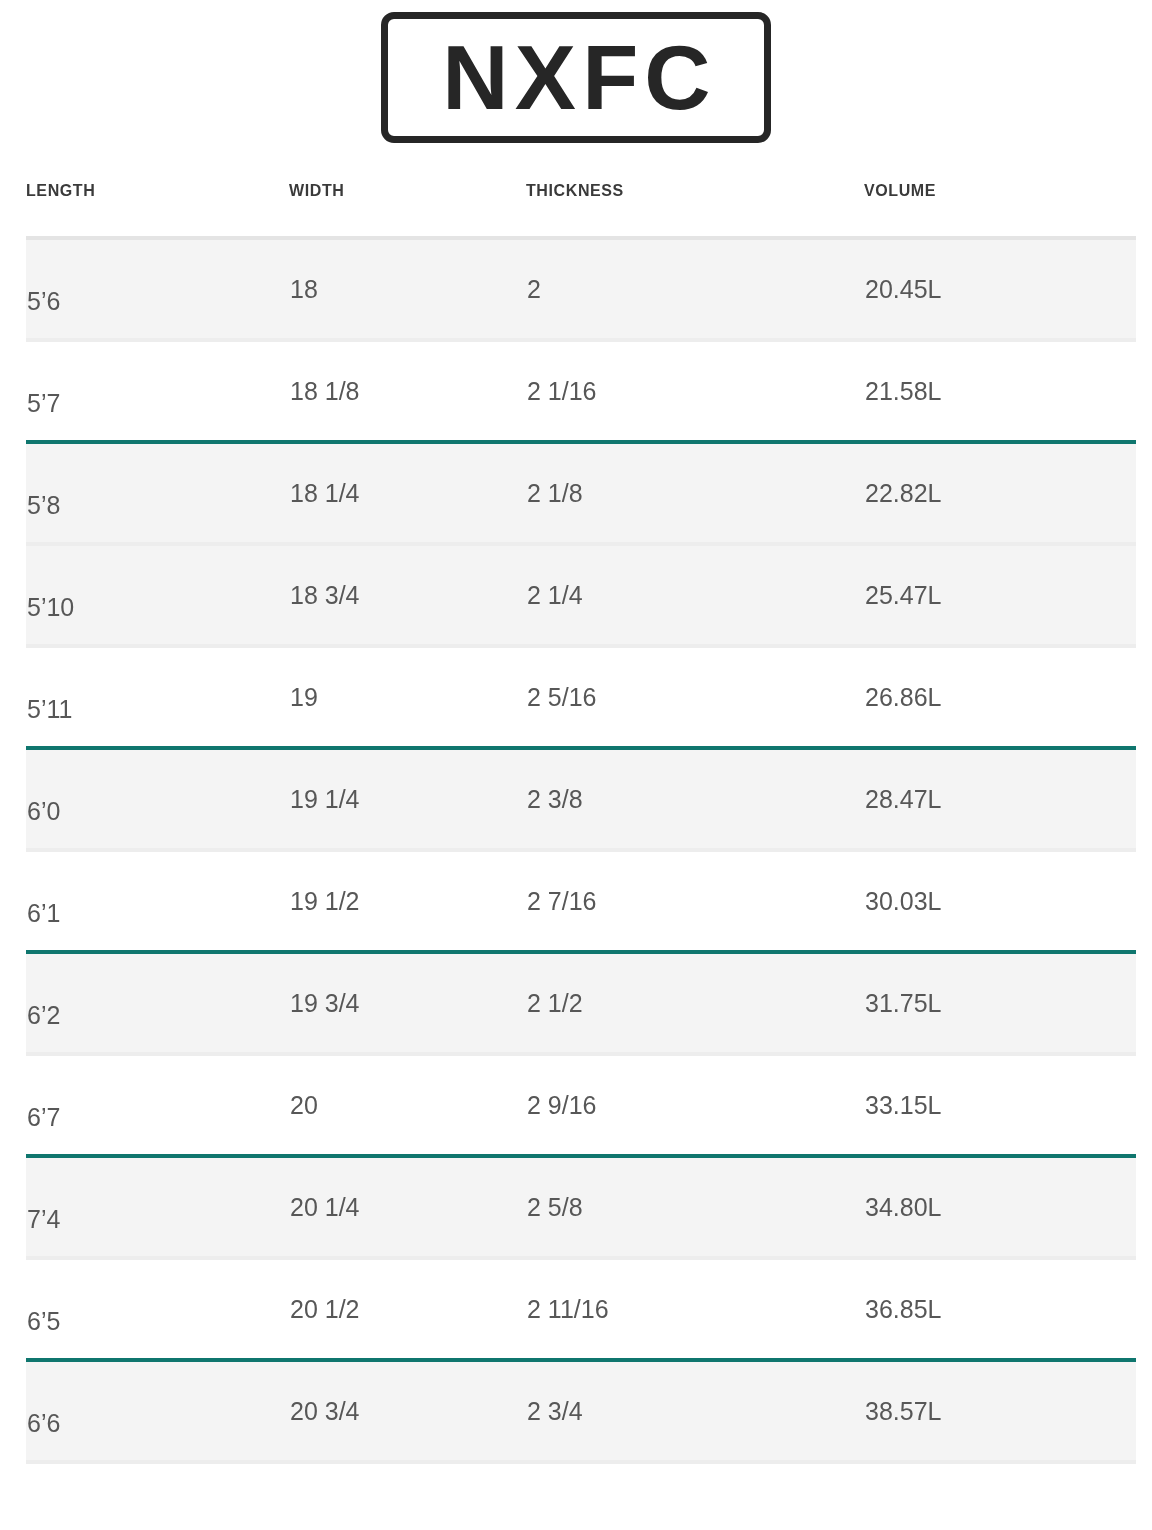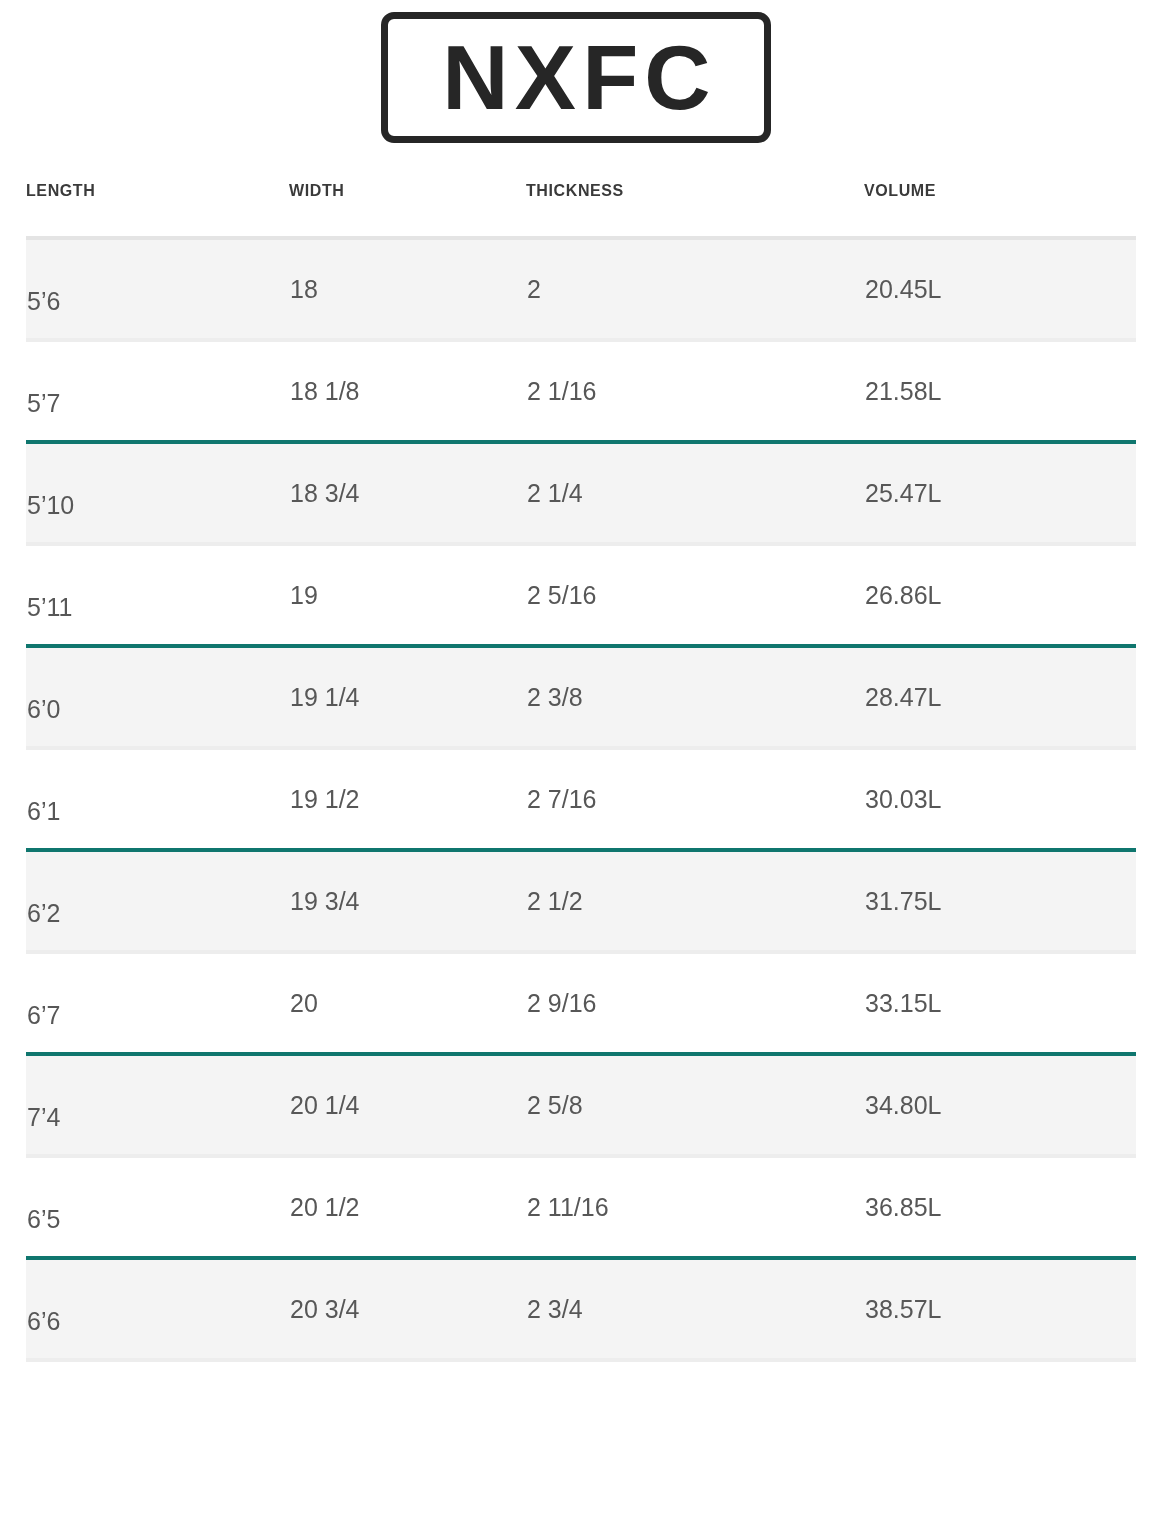--- a/index.html
+++ b/index.html
@@ -159,20 +159,34 @@
           </td>
           <td>
             <span class="cell-inner">2 1/16</span>
           </td>
           <td>
             <span class="cell-inner">21.58L</span>
           </td>
         </tr>
         <tr class="shaded">
           <td>
+            <span class="cell-inner">5’8</span>
+          </td>
+          <td>
+            <span class="cell-inner">18 1/4</span>
+          </td>
+          <td>
+            <span class="cell-inner">2 1/8</span>
+          </td>
+          <td>
+            <span class="cell-inner">22.82L</span>
+          </td>
+        </tr>
+        <tr class="shaded">
+          <td>
             <span class="cell-inner">5’10</span>
           </td>
           <td>
             <span class="cell-inner">18 3/4</span>
           </td>
           <td>
             <span class="cell-inner">2 1/4</span>
           </td>
           <td>
             <span class="cell-inner">25.47L</span>

